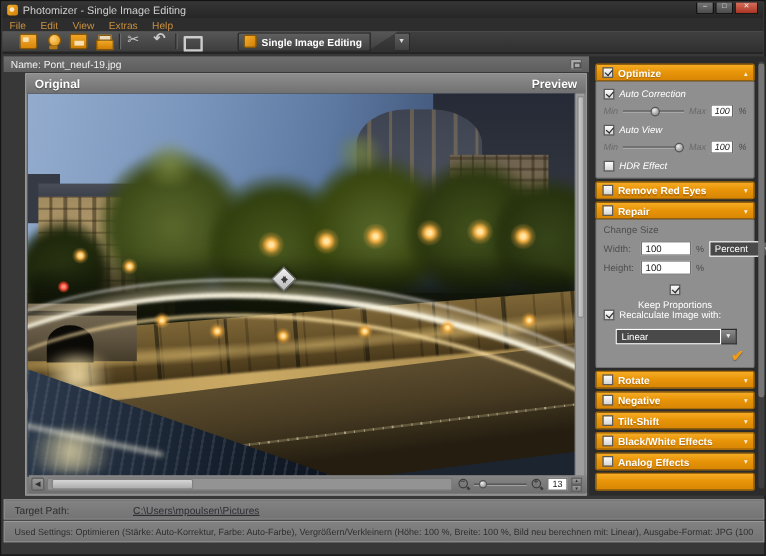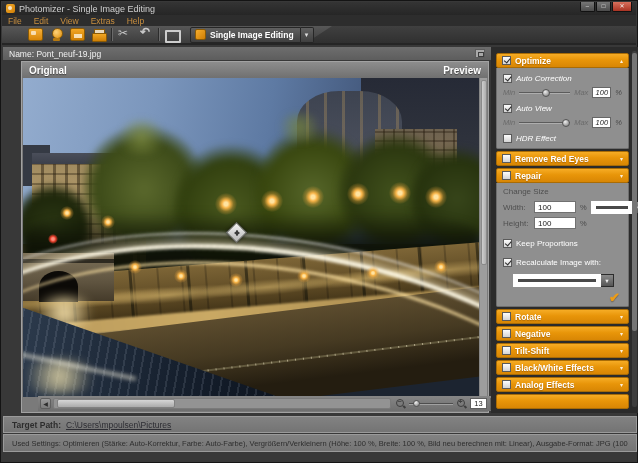--- a/index.html
+++ b/index.html
@@ -13,21 +13,21 @@
   .title-text { color:#cfcfcf; font-size:9px; }
   .win-controls { margin-left:auto; display:flex; gap:1px; align-self:flex-start; }
   .win-btn { width:15px; height:10px; border:1px solid #111; border-top:none; background:linear-gradient(#767676,#4b4b4b); color:#eee; font-size:6px; line-height:8px; text-align:center; border-radius:0 0 2px 2px; }
   .win-btn.close { width:20px; background:linear-gradient(#d8705c,#a93323); }
 
   
   .menubar { position:absolute; left:1px; top:14px; right:1px; height:11px; background:#2d2d2d; display:flex; align-items:center; padding:0 6px; gap:12px; }
   .menu-item { color:#c98f3f; font-size:8.5px; }
 
   
-  .toolbar { position:absolute; left:1px; top:25px; right:1px; height:19px; background:linear-gradient(#575757,#3d3d3d); border-bottom:2px solid #252525; display:flex; align-items:center; padding:0 21px; }
+  .toolbar { position:absolute; left:1px; top:25px; right:1px; height:19px; background:linear-gradient(#575757,#3d3d3d); border-bottom:2px solid #252525; display:flex; align-items:center; padding:0 9px;gap:20px; }
   .tb-swoosh { position:absolute; right:0; top:0; bottom:0; width:330px; background:linear-gradient(#404040,#303030); clip-path:polygon(26px 0,100% 0,100% 100%,0 100%); }
   .tb-group { display:flex; align-items:center; gap:6px; padding:0 5px; position:relative; z-index:1; }
   .tb-sep { width:1px; height:13px; background:#2c2c2c; box-shadow:1px 0 0 #6a6a6a; position:relative; z-index:1; }
   .tb-icon { width:15px; height:13px; position:relative; }
   .icon-open-image { background:linear-gradient(#f7b13a,#d98608); border:1px solid #8a5a06; border-radius:2px; }
   .icon-open-image::after { content:""; position:absolute; left:2px; top:2px; width:5px; height:4px; background:rgba(255,255,255,.65); border-radius:1px; }
   .icon-webcam-import { }
   .icon-webcam-import::before { content:""; position:absolute; left:3px; top:0; width:9px; height:9px; border-radius:50%; background:radial-gradient(circle at 35% 35%,#ffd27a,#e08e07); border:1px solid #8a5a06; }
   .icon-webcam-import::after { content:""; position:absolute; left:4px; bottom:0; width:7px; height:3px; background:#b87a10; border-radius:1px; }
   .icon-save { background:linear-gradient(#f2a724,#cf7f04); border:1px solid #8a5a06; border-radius:2px; }
@@ -110,21 +110,21 @@
   .lamp.small { width:14px; height:14px; }
   .lamp.red { background:radial-gradient(circle,#ff8d7d 0 18%,#e03c28 40%,rgba(224,60,40,0) 72%); width:10px; height:10px; }
   .split-handle { position:absolute; left:44.5%; top:45%; width:22px; height:22px; }
   .handle-sq { position:absolute; left:3px; top:3px; width:15px; height:15px; background:linear-gradient(135deg,#f4f4f4,#b5b5b5); border:1px solid #6e6e6e; transform:rotate(45deg); box-shadow:0 0 4px rgba(0,0,0,.55); }
   .handle-arrow-l { position:absolute; left:5px; top:8px; width:0; height:0; border:3px solid transparent; border-right:4px solid #3a3a3a; }
   .handle-arrow-r { position:absolute; right:5px; top:8px; width:0; height:0; border:3px solid transparent; border-left:4px solid #3a3a3a; }
   .vscroll { position:absolute; right:1px; top:16px; width:8px; height:319px; background:#9d9d9d; border-left:1px solid #868686; }
   .vscroll-thumb { position:absolute; left:1px; top:2px; width:6px; height:58%; background:linear-gradient(90deg,#cecece,#adadad); border:1px solid #8a8a8a; border-radius:2px; }
 
   
-  .hbar { position:absolute; left:16px; bottom:1px; width:465px; height:15px; background:linear-gradient(#868686,#6f6f6f); display:flex; align-items:center; padding:0 2px; gap:2px; }
+  .hbar { position:absolute; left:2px; bottom:1px; width:465px; height:15px; background:linear-gradient(#868686,#6f6f6f); display:flex; align-items:center; padding:0 2px; gap:2px; }
   .h-arrow { width:11px; height:11px; background:linear-gradient(#9a9a9a,#7c7c7c); border:1px solid #5f5f5f; border-radius:2px; color:#2e2e2e; font-size:6px; line-height:10px; text-align:center; }
   .h-track { position:relative; flex:1; height:11px; background:#939393; border:1px solid #7a7a7a; border-radius:2px; }
   .h-thumb { position:absolute; left:3px; top:0; width:118px; height:9px; background:linear-gradient(#d6d6d6,#ababab); border:1px solid #818181; border-radius:2px; }
   .zoomctl { display:flex; align-items:center; gap:3px; padding:0 2px; }
   .mag { position:relative; width:11px; height:11px; }
   .mag::before { content:""; position:absolute; left:1px; top:1px; width:6px; height:6px; border:1.5px solid #3e3e3e; border-radius:50%; }
   .mag::after { content:""; position:absolute; left:7.5px; top:8px; width:3px; height:1.5px; background:#3e3e3e; transform:rotate(45deg); }
   .mag span { position:absolute; left:2.5px; top:-0.5px; font-size:7px; font-weight:bold; color:#3e3e3e; }
   .zslider { position:relative; width:44px; height:9px; }
   .zslider::before { content:""; position:absolute; left:0; right:0; top:4px; height:1px; background:#4e4e4e; box-shadow:0 1px 0 rgba(255,255,255,.3); }
@@ -152,31 +152,31 @@
   .slider { position:relative; flex:1; height:9px; }
   .slider::before { content:""; position:absolute; left:0; right:0; top:4px; height:1px; background:#5c5c5c; box-shadow:0 1px 0 rgba(255,255,255,.28); }
   .sthumb { position:absolute; top:0.5px; width:8px; height:8px; border-radius:50%; background:radial-gradient(circle at 35% 30%,#f0f0f0,#9a9a9a 70%,#6f6f6f); border:1px solid #555; }
   .valbox { width:19px; height:11px; background:#fff; border:1px solid #666; color:#222; font-size:7.5px; text-align:center; line-height:10px; flex:none; }
   .pct { color:#4a4a4a; font-size:7.5px; }
   .glabel { color:#4f4f4f; font-size:8px; padding:0 6px 3px; }
   .dlabel { color:#4f4f4f; font-size:8px; width:27px; flex:none; }
   .inbox { width:42px; height:12px; background:#fff; border:1px solid #707070; color:#222; font-size:8px; line-height:11px; padding-left:3px; flex:none; }
   .size-row { height:16px; }
   .select { display:flex; flex:none; }
-  .sel-box { height:13px; background:#494949; border:5px solid #ffffff; color:#fff; font-size:8px; line-height:12px; padding:0 4px; }
+  .sel-box { height:13px; background:#494949; border:1px solid #ffffff; color:#fff; font-size:8px; line-height:12px; padding:0 4px; }
   .sel-box.w-percent { width:42px; }
   .sel-box.w-linear { width:88px; }
   .sel-btn { width:13px; height:13px; background:linear-gradient(#8a8a8a,#565656); border:1px solid #2c2c2c; border-left:none; color:#f0f0f0; font-size:5.5px; line-height:12px; text-align:center; }
   .apply-row { height:15px; text-align:right; padding:0 8px; }
   .apply-check { color:#ed9c17; font-size:13px; font-weight:bold; text-shadow:0 1px 1px rgba(0,0,0,.3); line-height:14px; }
 
   
   .target-bar { position:absolute; left:2px; top:415px; width:634px; height:17px; background:linear-gradient(#828282,#747474); border:1px solid #9a9a9a; display:flex; align-items:center; gap:5px; padding:0 8px; }
-  .target-label { color:#2d2d2d; font-size:8.5px;font-weight:bold; }
-  .target-link { color:#2d2d33; font-size:8.5px; text-decoration:underline; }
+  .target-label { color:#2d2d2d; font-size:8.5px; }
+  .target-link { color:#2d2d33; font-size:8.5px; text-decoration:underline;margin-left:48px; }
   .settings-bar { position:absolute; left:2px; top:433px; width:634px; height:18px; background:linear-gradient(#828282,#747474); border:1px solid #9a9a9a; display:flex; align-items:center; padding:0 8px; }
   .settings-text { color:#2e2e2e; font-size:7.5px; white-space:nowrap; overflow:hidden; }
 </style>
 </head>
 <body>
 
 <div class="window">
 
   <div class="titlebar">
     <div class="app-icon"></div>
@@ -375,21 +375,21 @@
           <span class="select">
             <span class="sel-box w-percent">Percent</span>
             <span class="sel-btn">▼</span>
           </span>
         </div>
         <div class="row size-row">
           <span class="dlabel">Height:</span>
           <span class="inbox">100</span>
           <span class="pct">%</span>
         </div>
-        <div class="row cb-row" style="margin-top:6px;">
+        <div class="row cb-row" style="margin-top:6px;flex-direction:column;">
           <span class="cb on"></span>
           <span class="wlabel">Keep Proportions</span>
         </div>
         <div class="row cb-row" style="margin-top:6px;">
           <span class="cb on"></span>
           <span class="wlabel">Recalculate Image with:</span>
         </div>
         <div class="row" style="margin-top:3px;padding-left:16px;height:16px;">
           <span class="select">
             <span class="sel-box w-linear">Linear</span>

